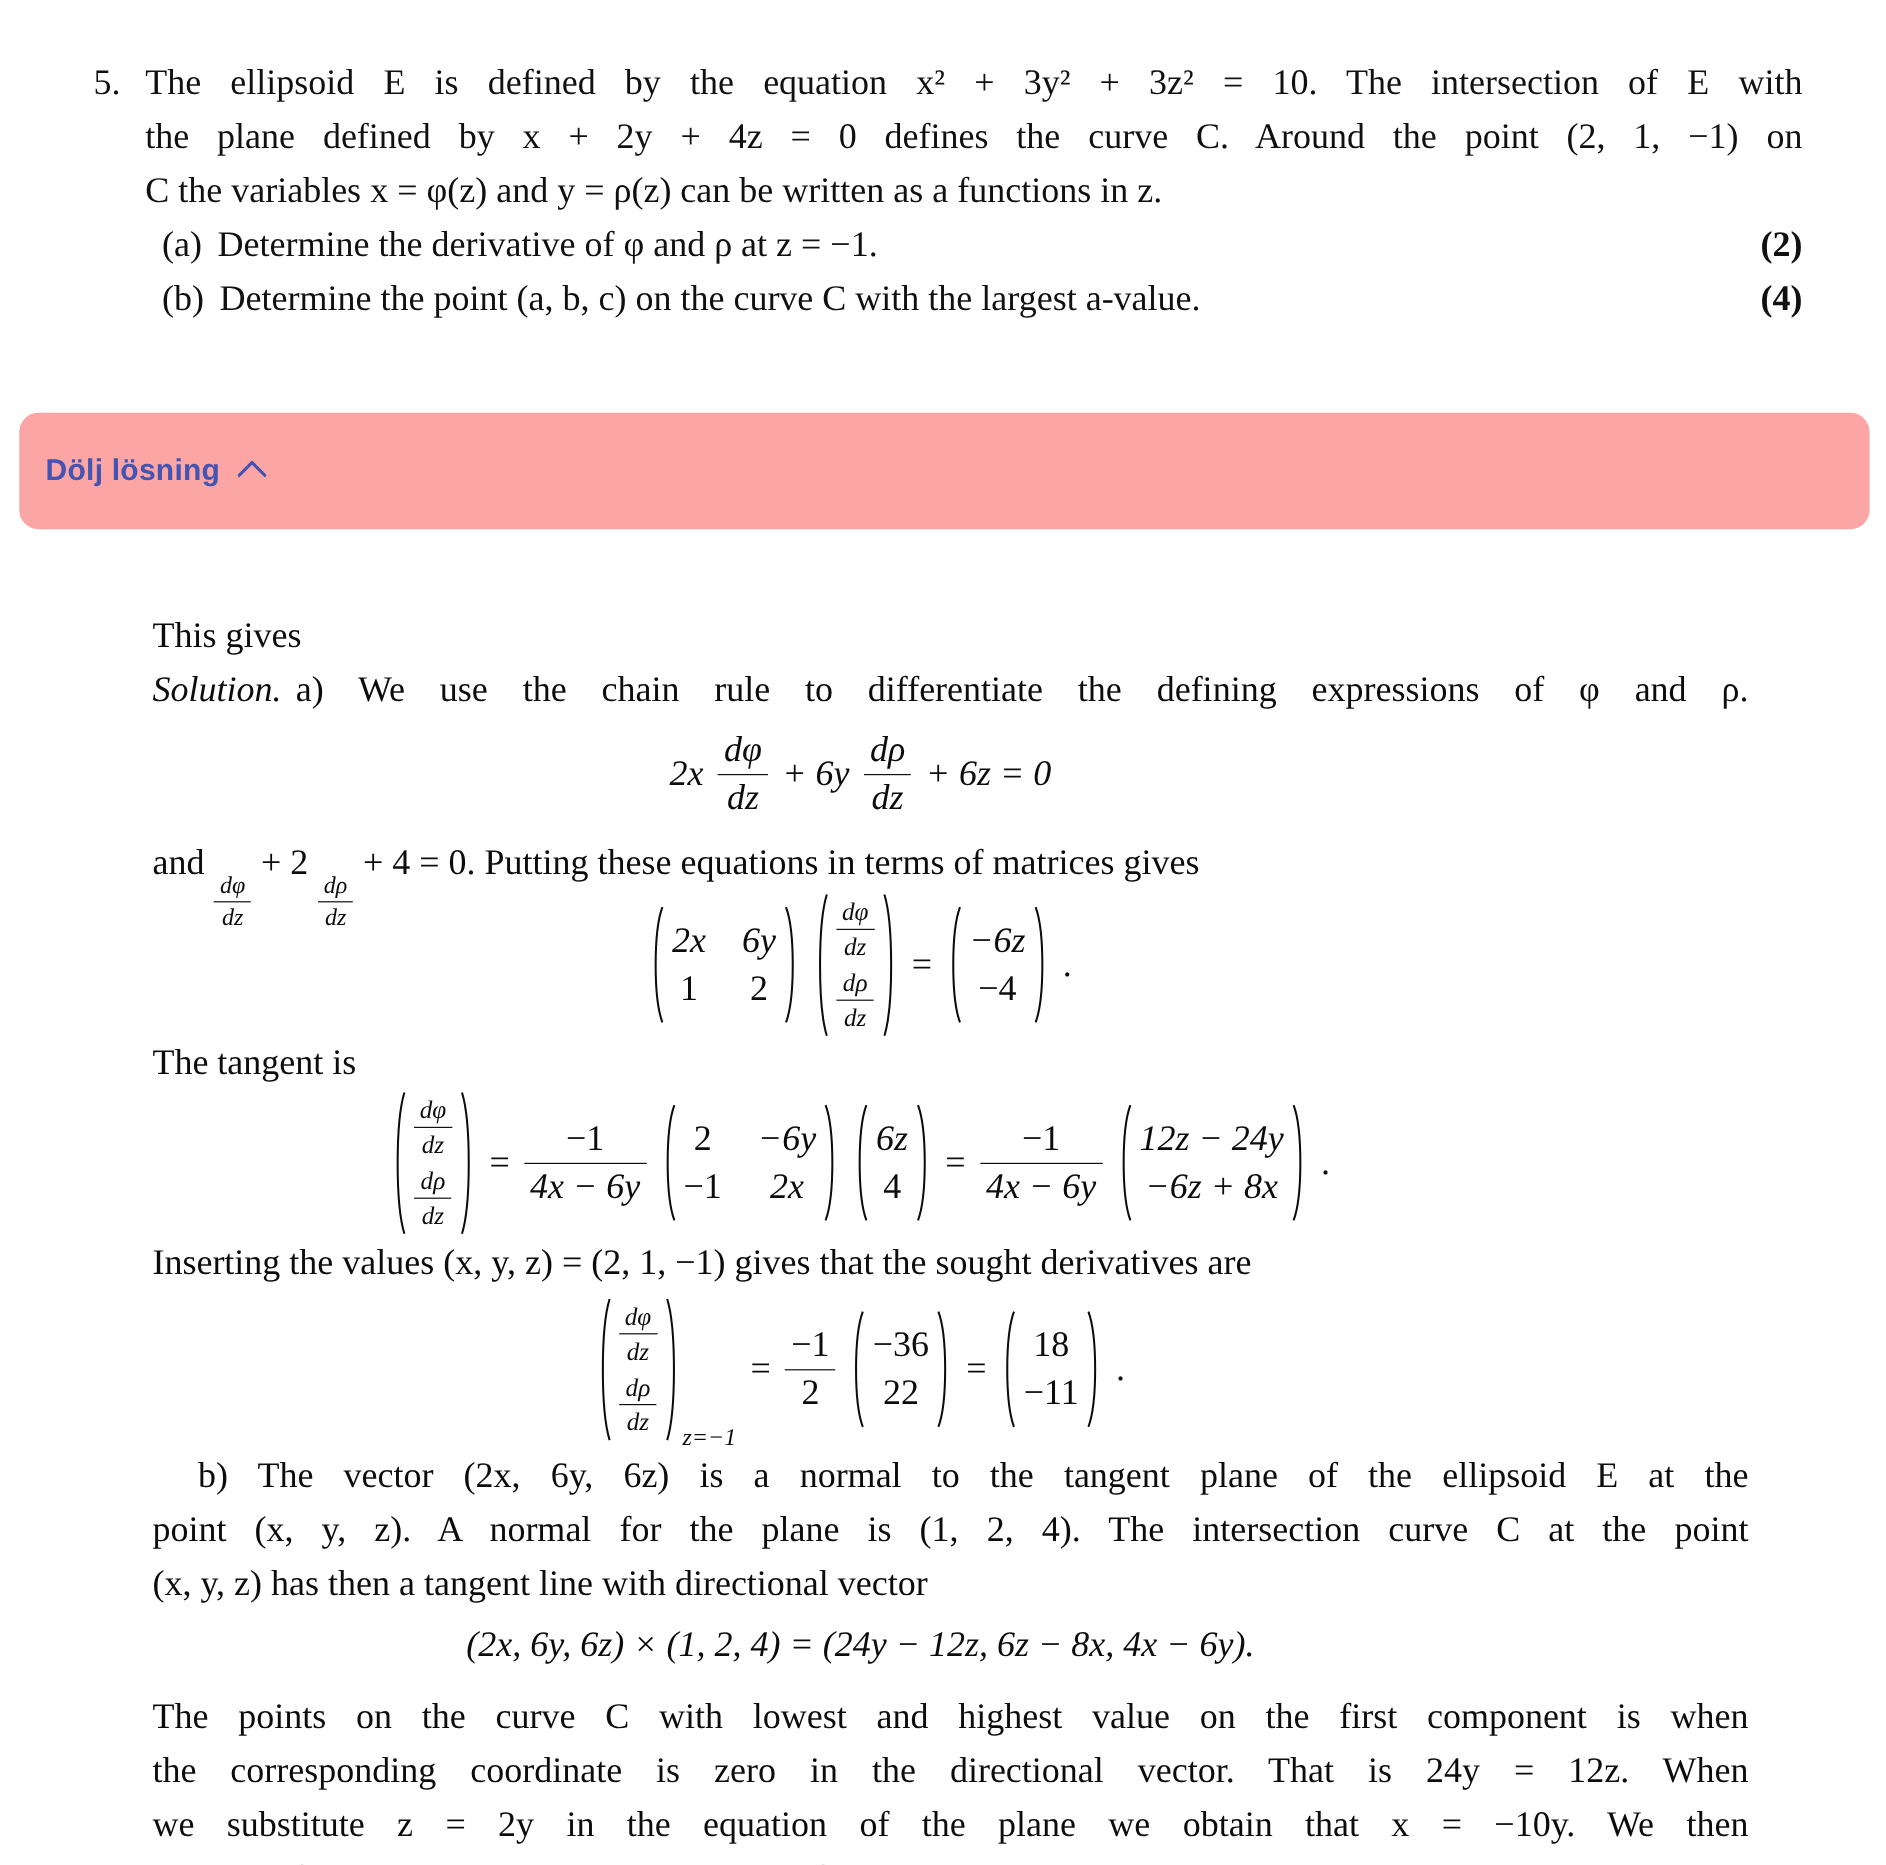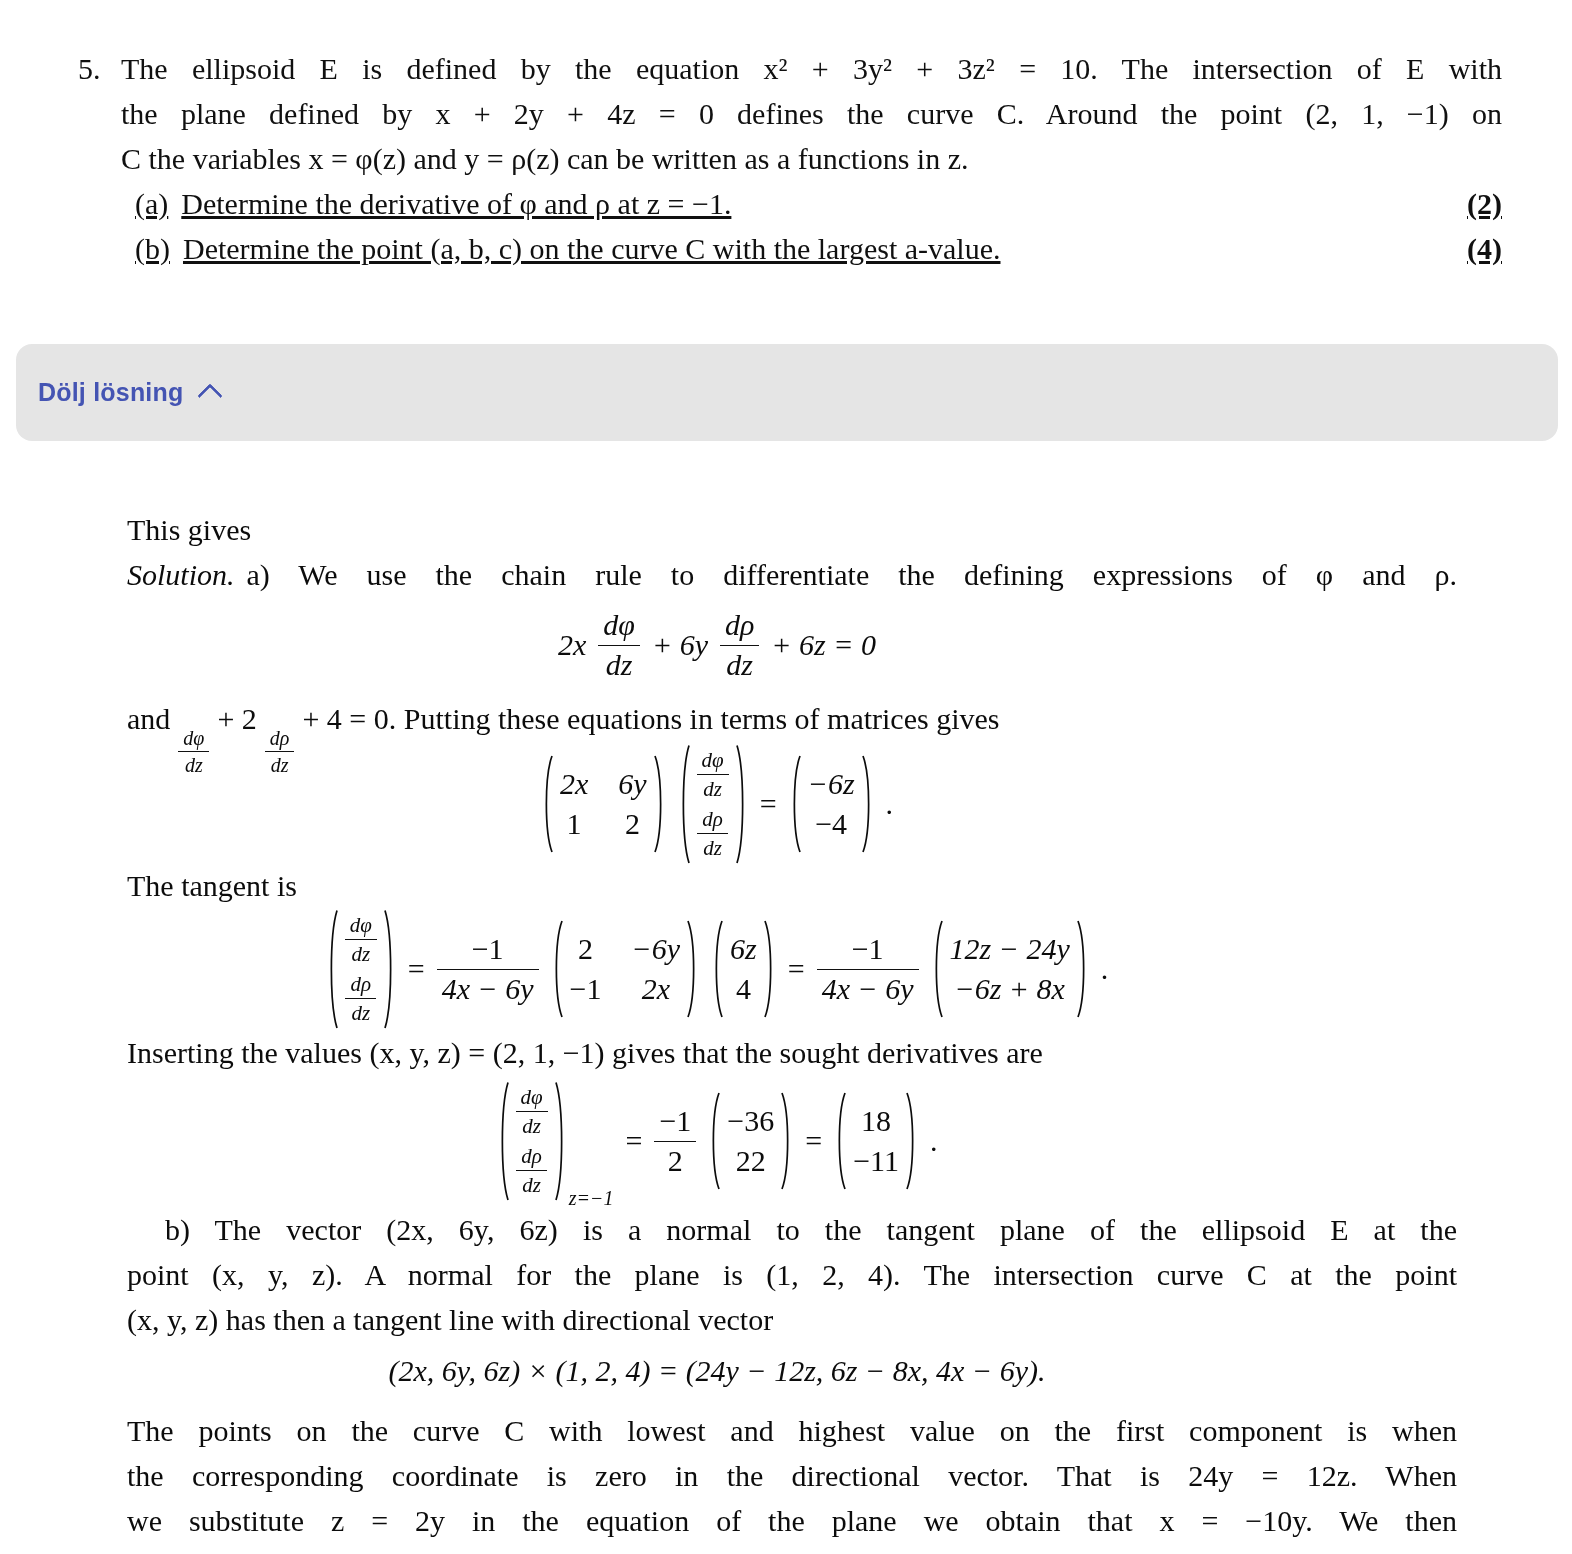--- a/index.html
+++ b/index.html
@@ -5,26 +5,26 @@
   html,body{margin:0;padding:0;background:#ffffff;}
   .page{position:relative;width:1572px;height:1554px;overflow:hidden;background:#ffffff;color:#101010;}
   .serif{font-family:"Liberation Serif","DejaVu Serif",serif;}
 
   
   .problem{position:absolute;top:46px;left:78px;width:1424px;font-size:30px;line-height:45px;}
   .prow{display:flex;}
   .pnum{width:43px;flex:none;}
   .pbody{flex:1;}
   .just{text-align:justify;text-align-last:justify;}
-  .item{display:flex;justify-content:space-between;padding-left:14px;text-decoration:underline;}
+  .item{display:flex;justify-content:space-between;padding-left:14px;}
   .ilabel{margin-right:13px;}
   .mark{font-weight:700;}
 
   
-  .toggle{position:absolute;top:344px;left:16px;width:1542px;height:97px;background:#e5e5e5;
+  .toggle{position:absolute;top:344px;left:16px;width:1542px;height:97px;background:#fca5a5;
           border:none;border-radius:16px;display:flex;align-items:center;padding:0 0 0 22px;
           cursor:pointer;font-family:"Liberation Sans","DejaVu Sans",sans-serif;}
   .tlabel{font-size:25px;font-weight:700;color:#4454b3;letter-spacing:.2px;}
   .chev{width:15px;height:15px;border-left:3.5px solid #4454b3;border-top:3.5px solid #4454b3;
         transform:rotate(45deg);margin:7px 0 0 18px;border-radius:2px;}
 
   
   .solution{position:absolute;top:507px;left:127px;width:1330px;font-size:30px;line-height:45px;color:#0c0c0c;}
   .sline{min-height:45px;}
   .it{font-style:italic;margin-right:12px;}

